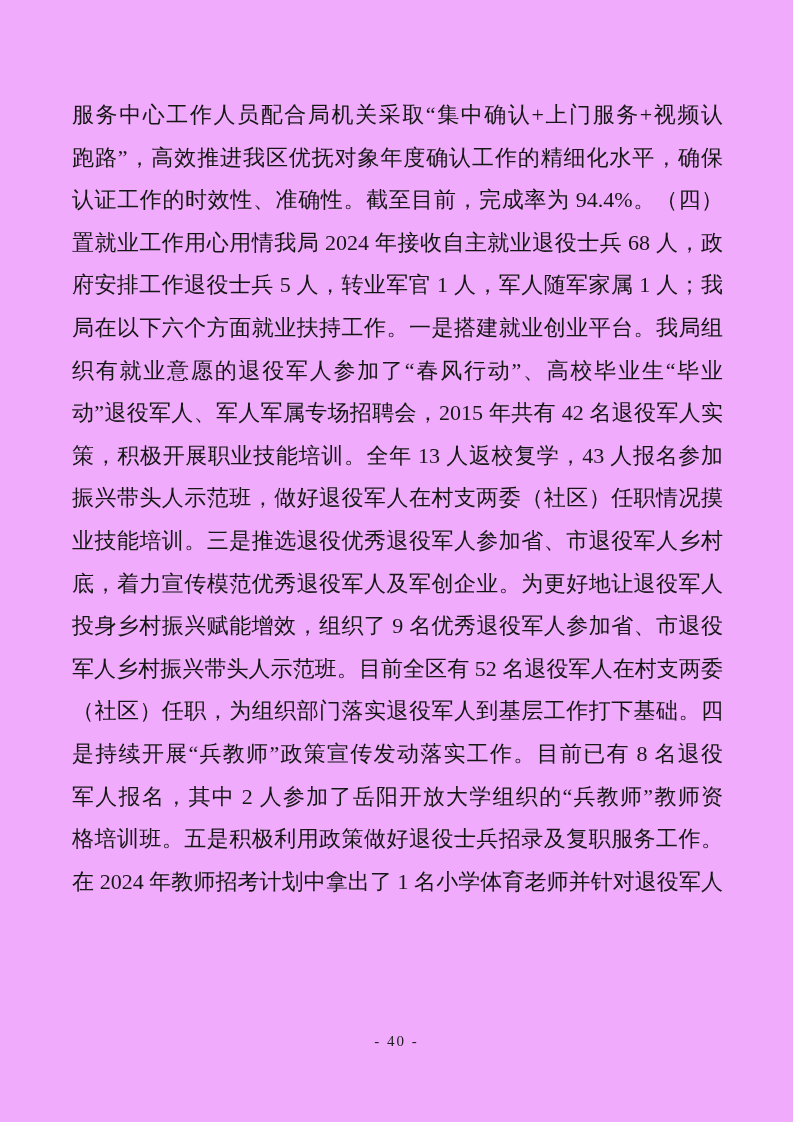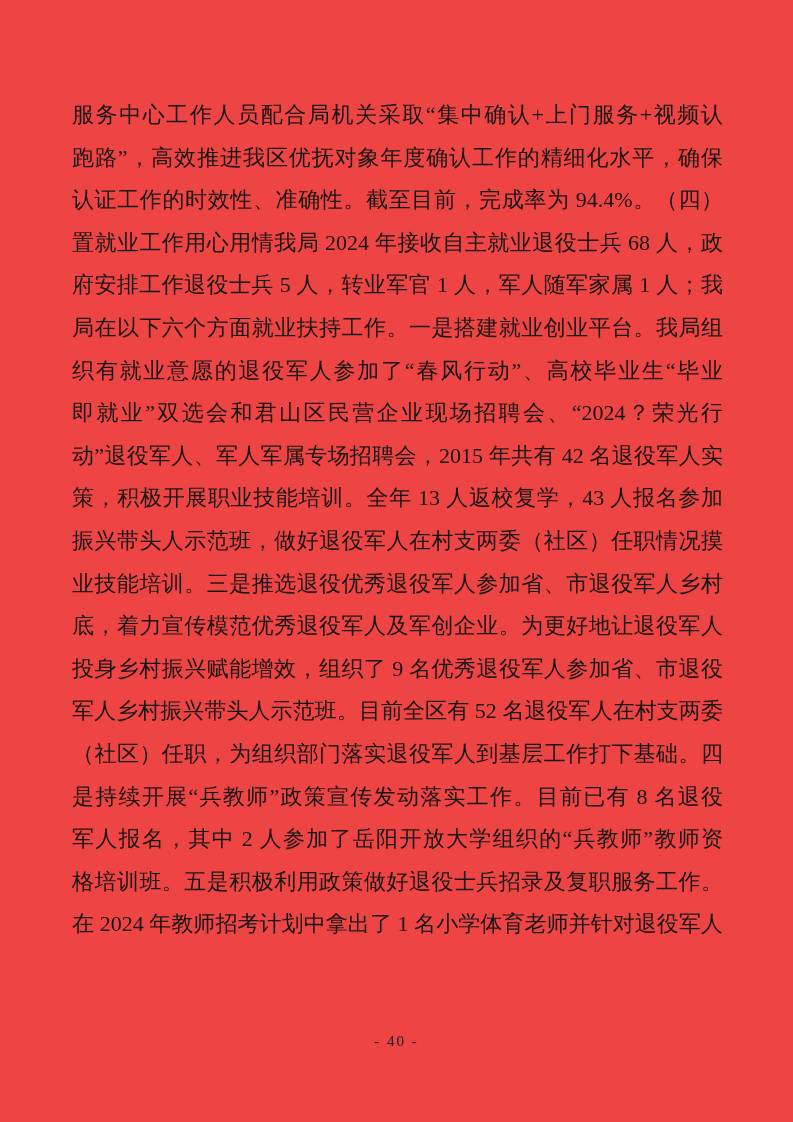--- a/index.html
+++ b/index.html
@@ -6,21 +6,21 @@
   html, body {
     width: 793px;
     height: 1122px;
     background: #ffffff;
     font-family: "Liberation Serif", "DejaVu Serif", serif;
   }
   .page {
     position: relative;
     width: 793px;
     height: 1122px;
-    background: #ef4444;
+    background: #f0abfc;
     overflow: hidden;
   }
   .text-block {
     position: absolute;
     left: 72px;
     right: 70px;
     top: 94px;
   }
   .doc-line {
     height: 42.6px;
@@ -49,21 +49,20 @@
 
 <div class="page">
   <div class="text-block">
     <div class="doc-line">服务中心工作人员配合局机关采取“集中确认+上门服务+视频认</div>
     <div class="doc-line">跑路”，高效推进我区优抚对象年度确认工作的精细化水平，确保</div>
     <div class="doc-line">认证工作的时效性、准确性。截至目前，完成率为 94.4%。（四）安</div>
     <div class="doc-line">置就业工作用心用情我局 2024 年接收自主就业退役士兵 68 人，政</div>
     <div class="doc-line">府安排工作退役士兵 5 人，转业军官 1 人，军人随军家属 1 人；我</div>
     <div class="doc-line">局在以下六个方面就业扶持工作。一是搭建就业创业平台。我局组</div>
     <div class="doc-line">织有就业意愿的退役军人参加了“春风行动”、高校毕业生“毕业</div>
-    <div class="doc-line">即就业”双选会和君山区民营企业现场招聘会、“2024？荣光行</div>
     <div class="doc-line">动”退役军人、军人军属专场招聘会，2015 年共有 42 名退役军人实</div>
     <div class="doc-line">策，积极开展职业技能培训。全年 13 人返校复学，43 人报名参加职</div>
     <div class="doc-line">振兴带头人示范班，做好退役军人在村支两委（社区）任职情况摸</div>
     <div class="doc-line">业技能培训。三是推选退役优秀退役军人参加省、市退役军人乡村</div>
     <div class="doc-line">底，着力宣传模范优秀退役军人及军创企业。为更好地让退役军人</div>
     <div class="doc-line">投身乡村振兴赋能增效，组织了 9 名优秀退役军人参加省、市退役</div>
     <div class="doc-line">军人乡村振兴带头人示范班。目前全区有 52 名退役军人在村支两委</div>
     <div class="doc-line">（社区）任职，为组织部门落实退役军人到基层工作打下基础。四</div>
     <div class="doc-line">是持续开展“兵教师”政策宣传发动落实工作。目前已有 8 名退役</div>
     <div class="doc-line">军人报名，其中 2 人参加了岳阳开放大学组织的“兵教师”教师资</div>

